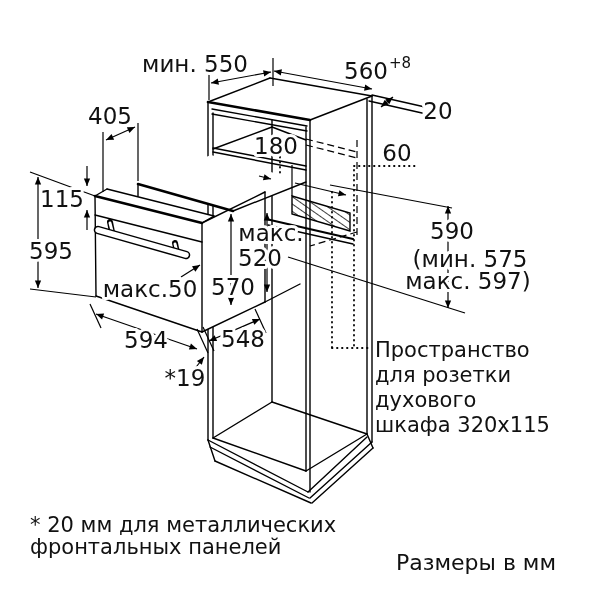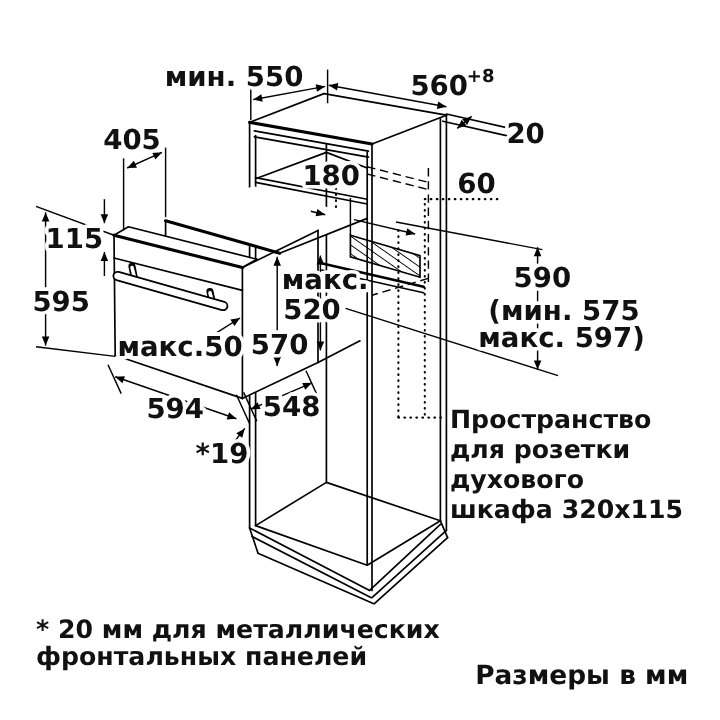--- a/index.html
+++ b/index.html
@@ -1,16 +1,16 @@
 <!DOCTYPE html>
 <html><head>
 <meta charset="utf-8">
 <style>
   html,body { margin:0; padding:0; background:#ffffff; }
-  #stage { position:relative; width:600px; height:600px; background:#fff; overflow:hidden;font-weight:bold; }
+  #stage { position:relative; width:600px; height:600px; background:#fff; overflow:hidden; }
   svg { display:block; }
   svg text { font-family:"DejaVu Sans","Liberation Sans",sans-serif; fill:#111; }
   .lbl  { font-size:23px; paint-order:stroke; stroke:#fff; stroke-width:6px; stroke-linejoin:round; }
   .lbl-s{ font-size:15px; paint-order:stroke; stroke:#fff; stroke-width:5px; stroke-linejoin:round; }
   .note { font-size:21px; }
   .units{ font-size:22px; }
   .ln   { stroke:#000; stroke-width:1.4; fill:none; stroke-linecap:round; }
   .thick{ stroke:#000; stroke-width:2.6; fill:none; stroke-linecap:round; }
   .semi { stroke:#000; stroke-width:2.2; fill:none; stroke-linecap:round; }
   .dim  { stroke:#000; stroke-width:1.2; fill:none; }

